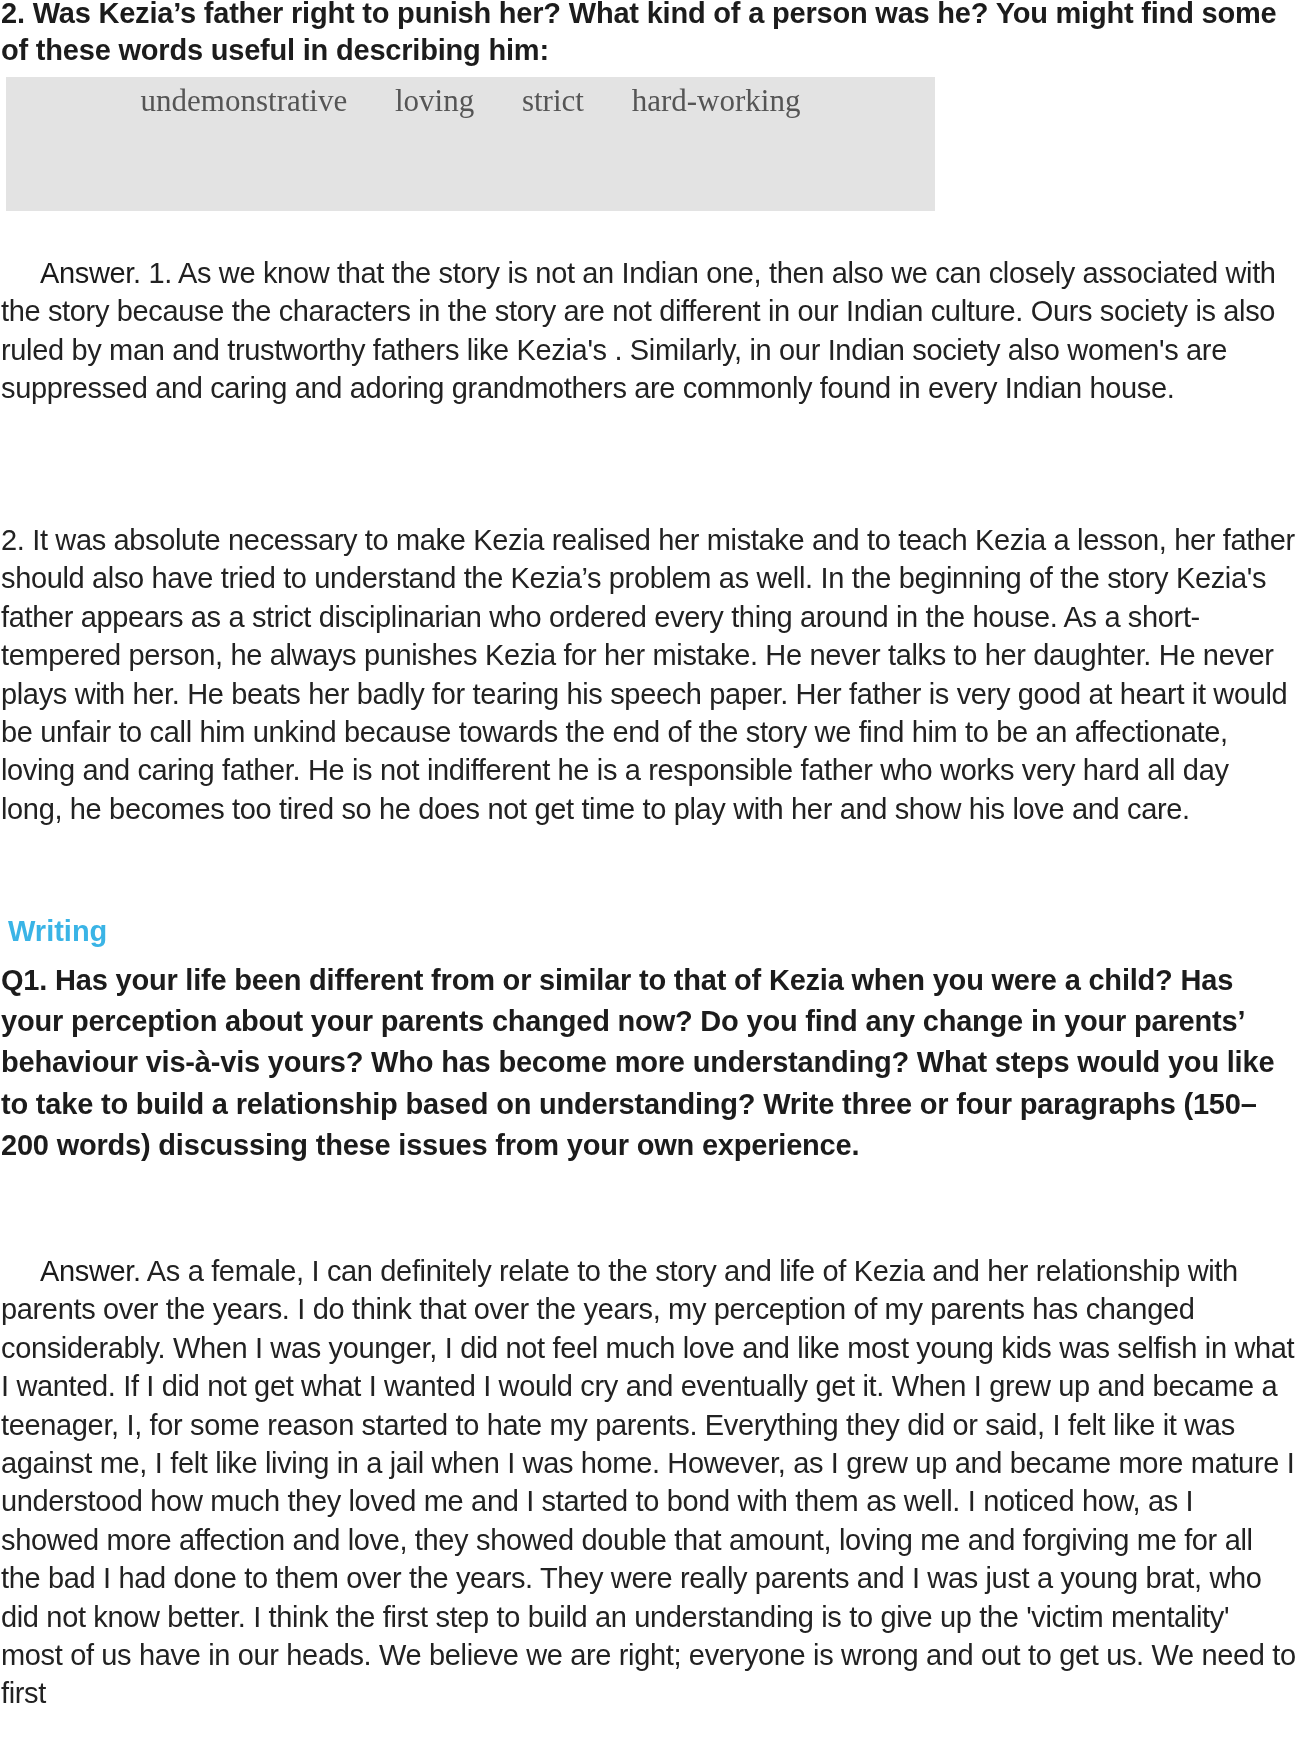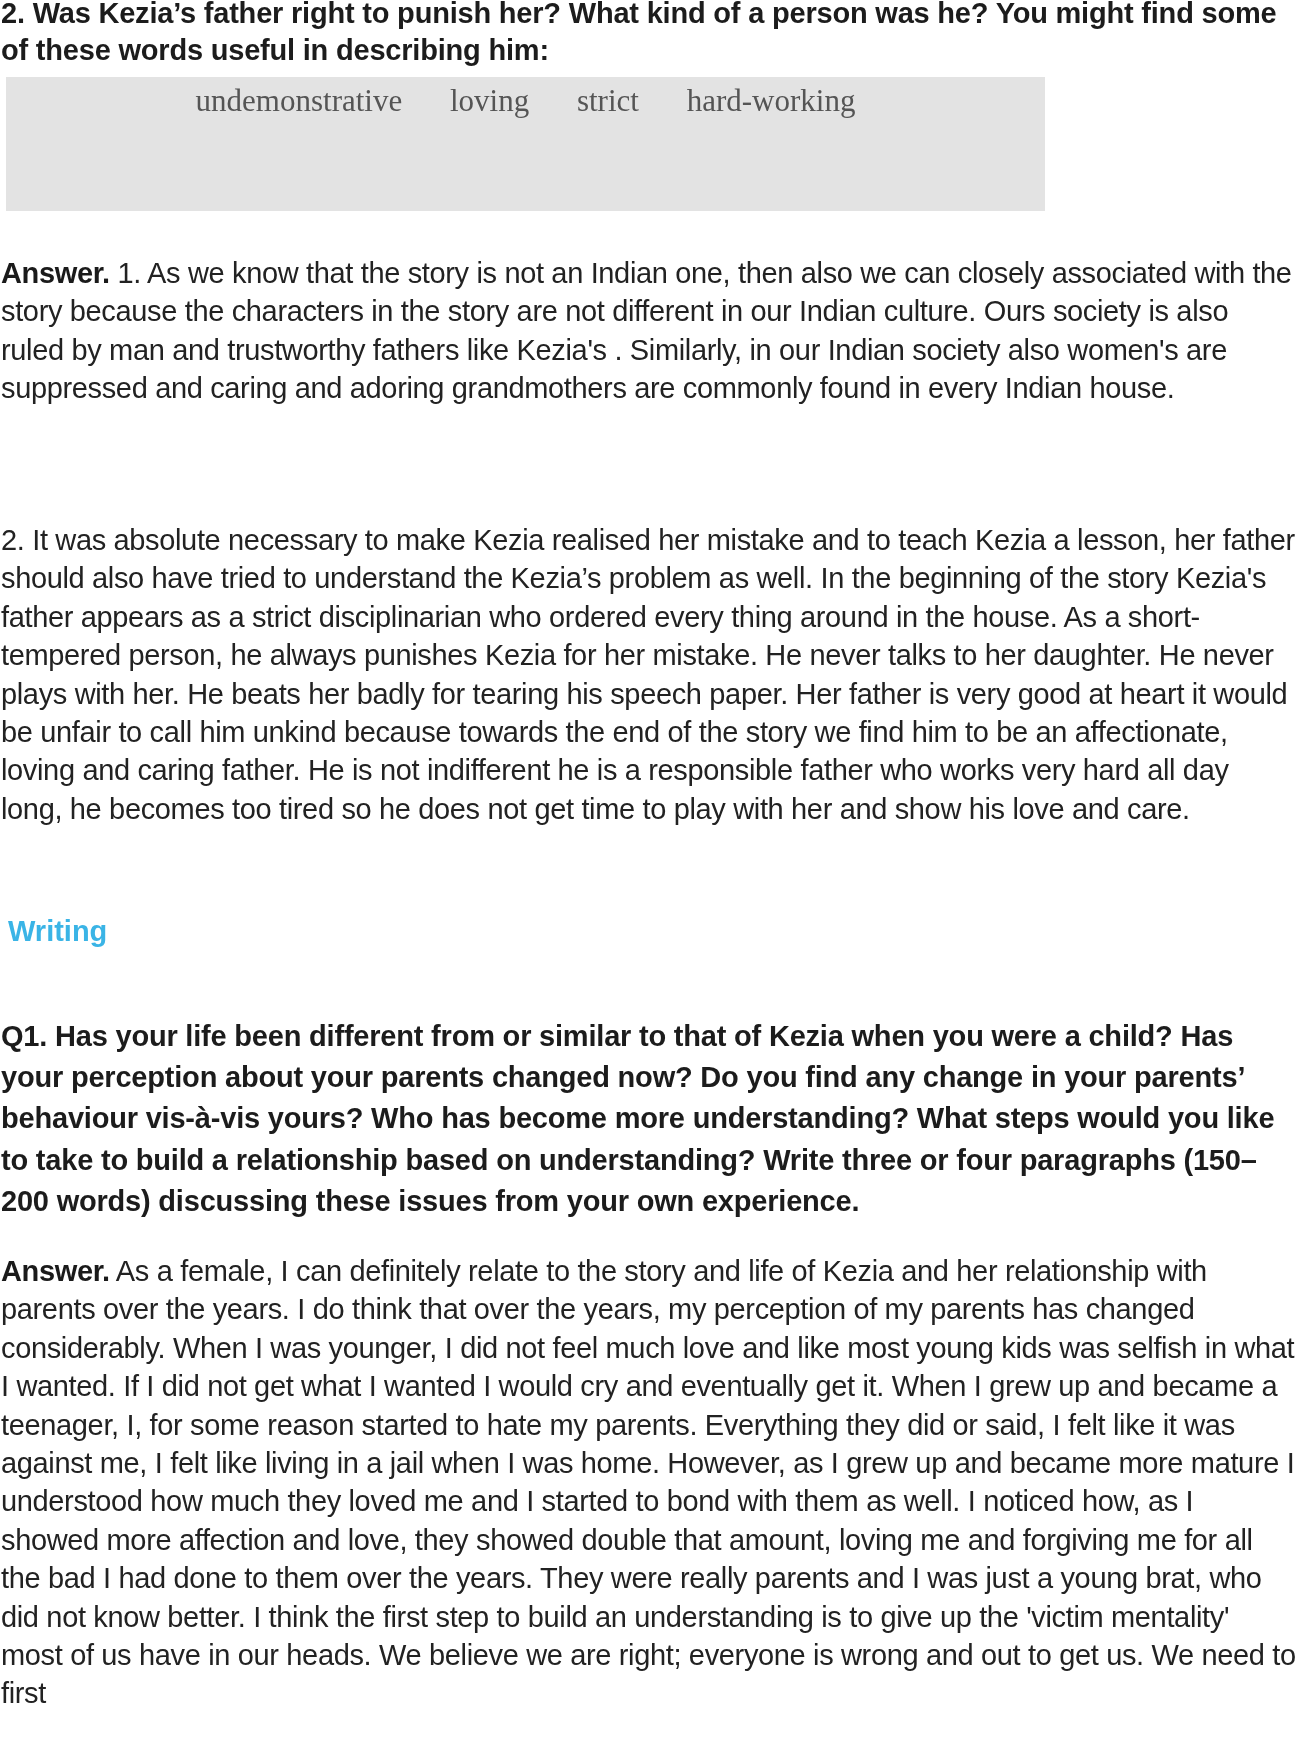--- a/index.html
+++ b/index.html
@@ -31,21 +31,21 @@
       line-height: 37px;
       color: #1c1c1c;
       margin: 0;
       letter-spacing: -0.2px;
     }
     .q2 { top: -5px; }
     .word-box {
       position: absolute;
       left: 6px;
       top: 77px;
-      width: 1039px;
+      width: 929px;
       height: 134px;
       background: #e3e3e3;
       font-family: "Liberation Serif", "DejaVu Serif", serif;
       color: #555555;
       font-size: 31px;
       text-align: center;
     }
     .word-row {
       position: absolute;
       left: 0;
@@ -68,38 +68,39 @@
       left: 1px;
       width: 1296px;
       font-family: "Liberation Sans", sans-serif;
       font-size: 29px;
       line-height: 38.4px;
       color: #222222;
       margin: 0;
       letter-spacing: -0.35px;
     }
     .para b {
-      font-weight: bold;
+      font-weight: normal;
       color: #1a1a1a;
+      padding-left: 39px;
     }
     .p-ans1 { top: 254px; }
     .p-ans2 { top: 484px; margin-top: 37px; }
     .section-heading {
       position: absolute;
       left: 1px;
       top: 906px;
       font-family: "Liberation Sans", sans-serif;
       font-weight: bold;
       font-size: 29px;
       line-height: 36px;
       color: #3ab4e6;
       margin: 7px;
     }
     .q1 {
-      top: 1016px;
+      top: 960px;
       line-height: 41.2px;
     }
     .p-ans3 { top: 1252px; }
   </style>
 </head>
 <body>
 
 <div class="page">
 
   <p class="question q2">2. Was Kezia’s father right to punish her? What kind of a person was he? You might find some of these words useful in describing him:</p>

